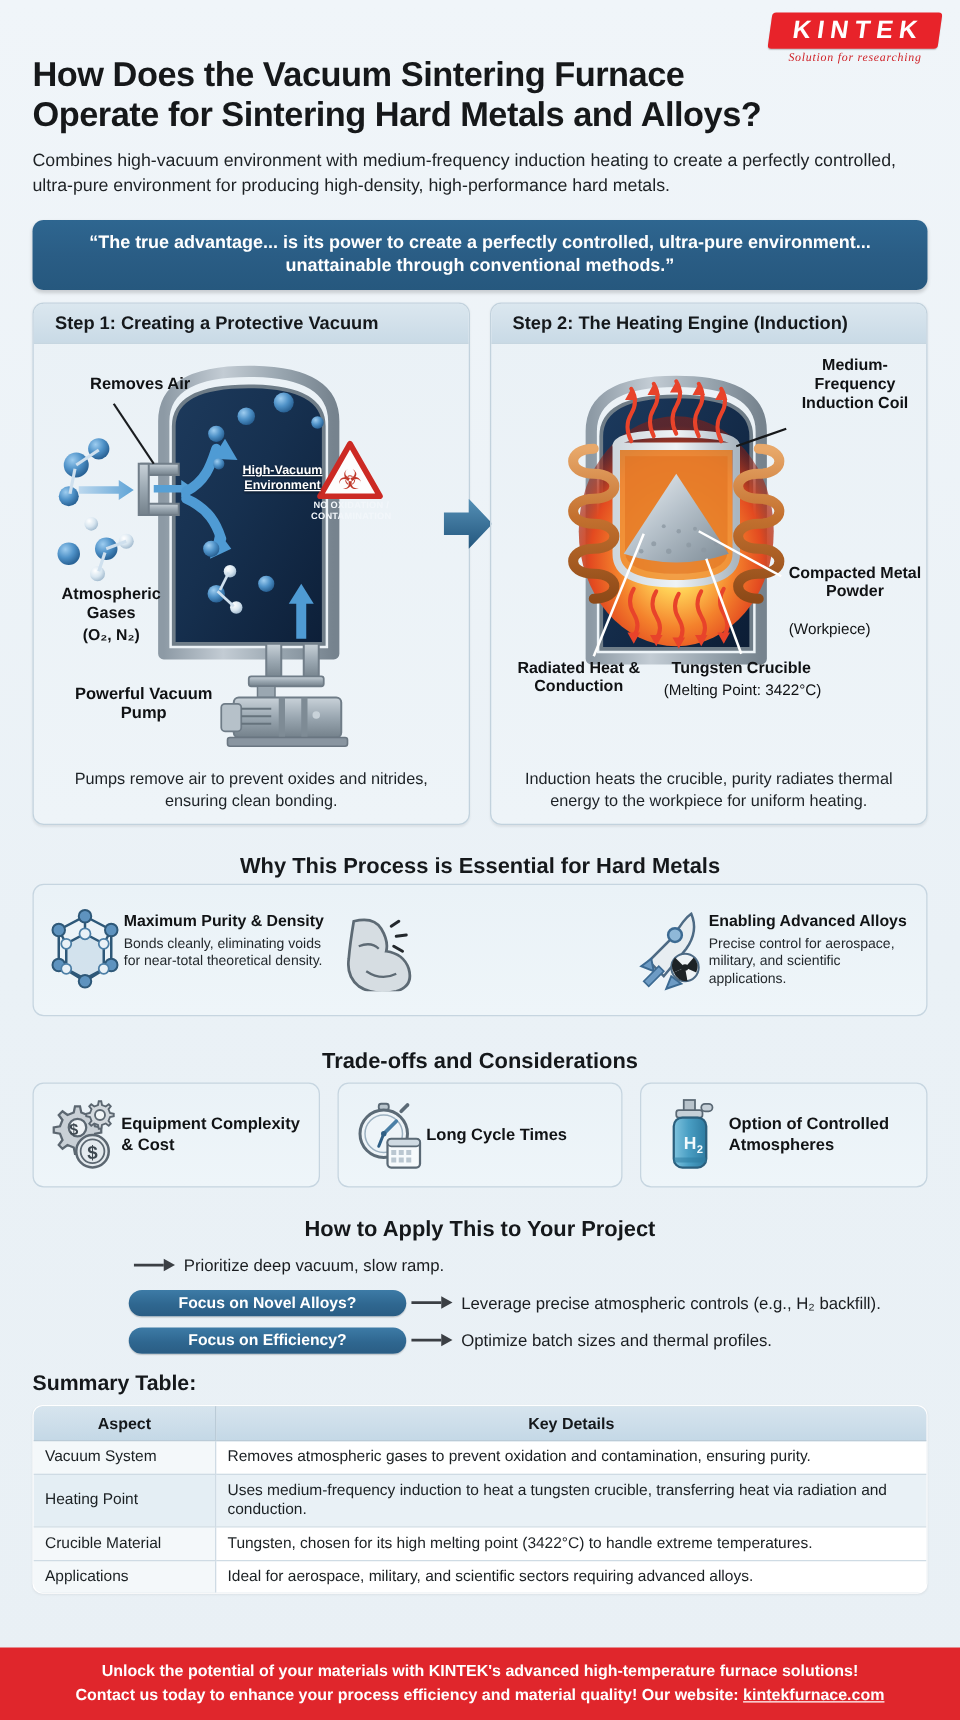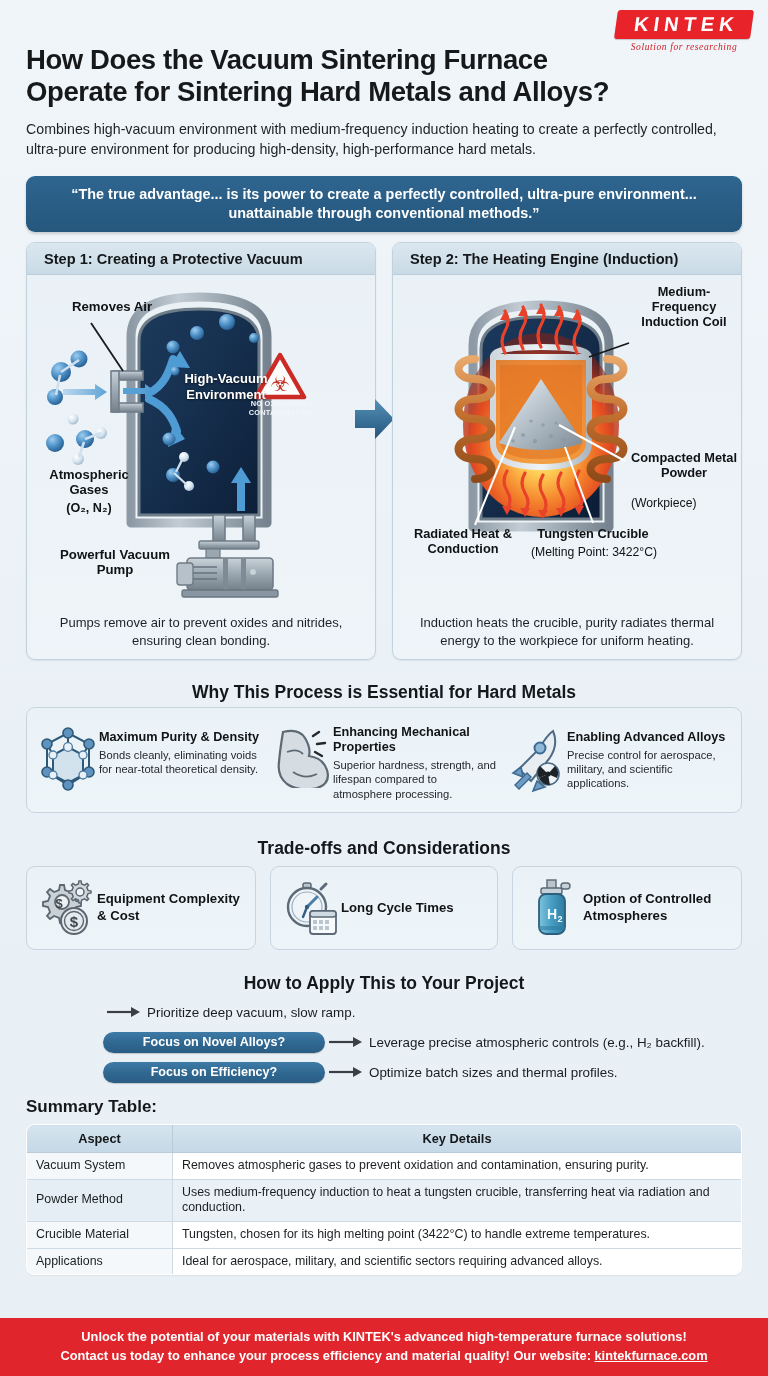--- a/index.html
+++ b/index.html
@@ -271,21 +271,21 @@
           <path d="M253 80 L277 122 L229 122 Z" fill="#fdfdfd" stroke="#cc2a24" stroke-width="4.5" stroke-linejoin="round"></path>
           <text x="253" y="116" font-size="22" text-anchor="middle" fill="#c0392b" font-family="'Liberation Serif',serif">☣</text>
         </g>
       </svg>
 
       <div class="lbl" style="left:45px; top:24px; font-size:13.2px;">Removes Air</div>
 
       <div class="lbl" style="left:10px; top:192px; width:104px; text-align:center; font-size:13px;">Atmospheric Gases</div>
       <div class="lbl sm" style="left:10px; top:226px; width:104px; text-align:center; font-size:12.6px; font-weight:bold;">(O₂, N₂)</div>
 
-      <div style="position:absolute; left:144px; top:96px; width:110px; text-align:center; color:#fff; font-weight:bold; font-size:13px; line-height:1.2; text-shadow:0 1px 2px rgba(0,0,0,.6);">High-Vacuum Environment</div>
+      <div style="position:absolute; left:144px; top:96px; width:110px; text-align:center; color:#fff; font-weight:bold; font-size:10px; line-height:1.2; text-shadow:0 1px 2px rgba(0,0,0,.6);text-decoration:underline;">High-Vacuum Environment</div>
 
       <div style="position:absolute; left:206px; top:124px; width:96px; text-align:center; color:#f2f6fa; font-weight:bold; font-size:7.4px; line-height:1.26; letter-spacing:.2px;">NO OXIDATION / CONTAMINATION</div>
 
       <div class="lbl" style="left:24px; top:272px; width:128px; text-align:center; font-size:13.2px;">Powerful Vacuum Pump</div>
     </div>
 
     <div class="panel-caption">Pumps remove air to prevent oxides and nitrides, ensuring clean bonding.</div>
   </div>
 
   <div class="bigarrow">
@@ -469,24 +469,20 @@
           <path d="M10 10 q16 -4 22 6 q6 10 4 18 q14 2 18 14 q4 14 -10 18 q-18 4 -30 -4 q-10 -8 -8 -22 q1 -12 4 -30 z" fill="#d6dde2" stroke="#5d6a74" stroke-width="2.2"></path>
           <path d="M14 30 q10 -4 16 2" fill="none" stroke="#5d6a74" stroke-width="1.8"></path>
           <path d="M20 50 q12 8 24 2" fill="none" stroke="#5d6a74" stroke-width="1.8"></path>
           <g stroke="#23282c" stroke-width="2.4" stroke-linecap="round">
             <path d="M40 14 l6 -4"></path>
               <path d="M44 22 l8 -1"></path>
               <path d="M42 30 l7 4"></path>
           </g>
         </svg>
       </div>
-      <div class="why-txt">
-        <div class="why-h">Enhancing Mechanical Properties</div>
-        <div class="why-p">Superior hardness, strength, and lifespan compared to atmosphere processing.</div>
-      </div>
     </div>
 
     <div class="why-item">
       <div class="why-ico">
         <svg width="58" height="66" viewBox="0 0 58 66">
           <path d="M46 4 q6 14 -4 28 l-18 22 l-12 -12 l20 -20 q8 -14 14 -18 z" fill="#e7edf1" stroke="#4d6a84" stroke-width="2"></path>
           <circle cx="33" cy="21" r="5.5" fill="#8fb8d8" stroke="#3c6party" stroke-width="0"></circle>
           <circle cx="33" cy="21" r="5.5" fill="none" stroke="#3c6a92" stroke-width="2"></circle>
           <path d="M14 40 l-8 6 l10 4 z" fill="#6d9bc4" stroke="#3c6a92" stroke-width="1.6"></path>
           <path d="M30 54 l-4 10 l12 -4 z" fill="#6d9bc4" stroke="#3c6a92" stroke-width="1.6"></path>
@@ -612,21 +608,21 @@
         <th style="width:146px;">Aspect</th>
         <th>Key Details</th>
       </tr>
     </thead>
     <tbody>
       <tr>
         <td class="k">Vacuum System</td>
         <td>Removes atmospheric gases to prevent oxidation and contamination, ensuring purity.</td>
       </tr>
       <tr class="alt">
-        <td class="k">Powder Method</td>
+        <td class="k">Heating Point</td>
         <td>Uses medium-frequency induction to heat a tungsten crucible, transferring heat via radiation and conduction.</td>
       </tr>
       <tr>
         <td class="k">Crucible Material</td>
         <td>Tungsten, chosen for its high melting point (3422°C) to handle extreme temperatures.</td>
       </tr>
       <tr>
         <td class="k">Applications</td>
         <td>Ideal for aerospace, military, and scientific sectors requiring advanced alloys.</td>
       </tr>

